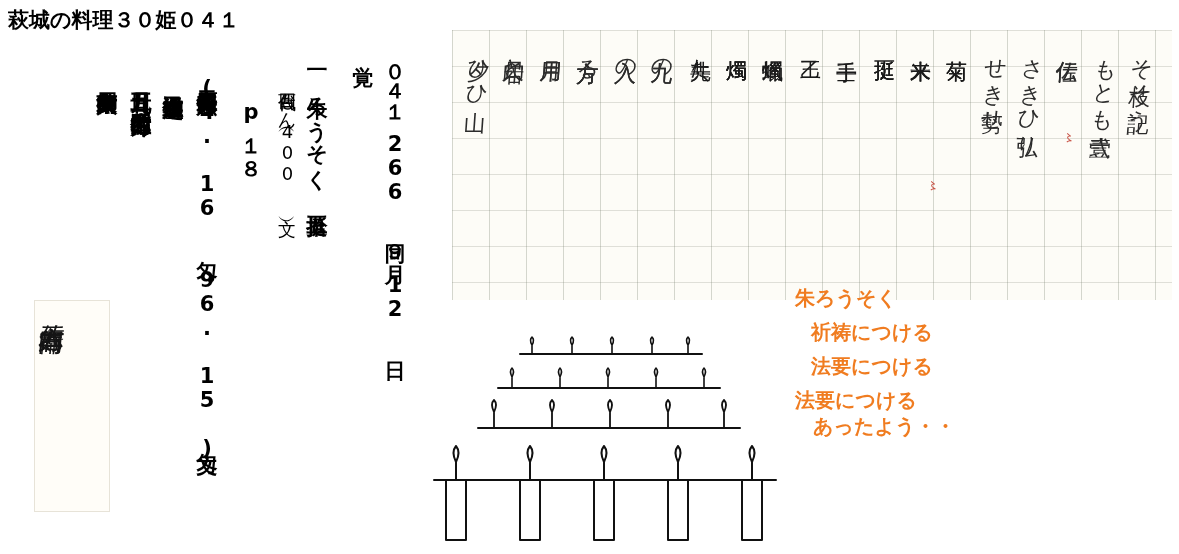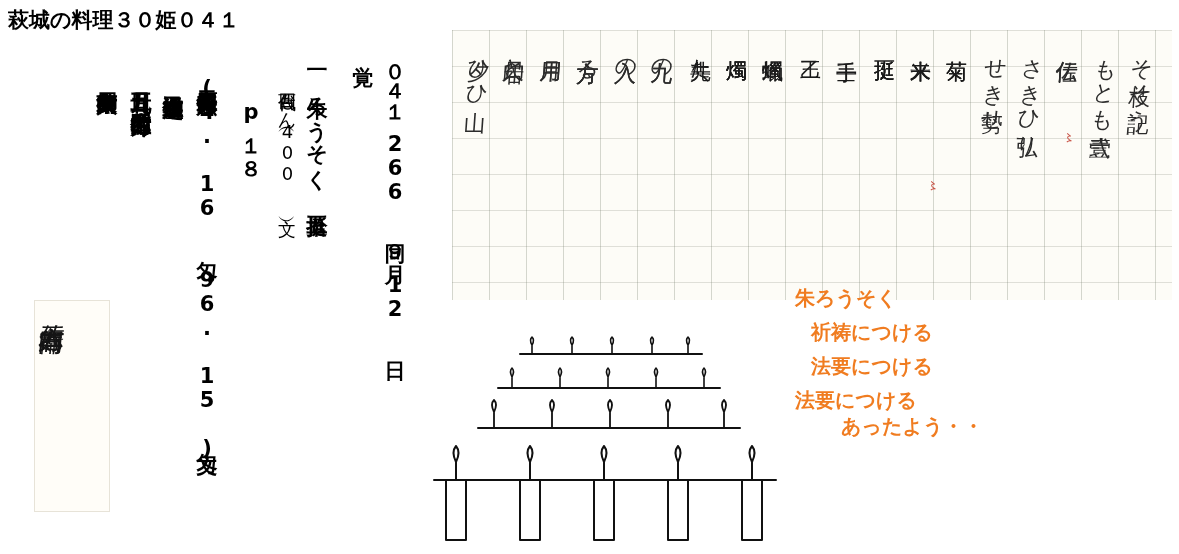--- a/index.html
+++ b/index.html
@@ -140,21 +140,21 @@
     color: #f07c20;
     font-size: 20px;
     font-weight: bold;
     line-height: 1.0;
   }
   .note-line { white-space: nowrap; margin-bottom: 14px; }
   .note-line.indent { margin-left: 16px; }
   .note-block { margin-top: 4px; }
   .note-block .nb { white-space: nowrap; margin-bottom: 6px; }
   .note-block .nb.ind1 { margin-left: 18px; }
-  .note-block .nb.ind2 { margin-left: 46px; }
+  .note-block .nb.ind2 { margin-left: 18px; }
 </style>
 </head>
 <body>
 
 <div class="title">萩城の料理３０姫０４１</div>
 
 <div class="vcol vtext" id="col-oboe">覚</div>
 <div class="vcol vtext" id="col-041">０４１　266 同９月 12 日</div>
 <div class="vcol vtext" id="col-shu">一 朱ろうそく　五拾挺</div>
 <div class="vcol vtext small" id="col-dai">代四百もん（400 文）</div>

